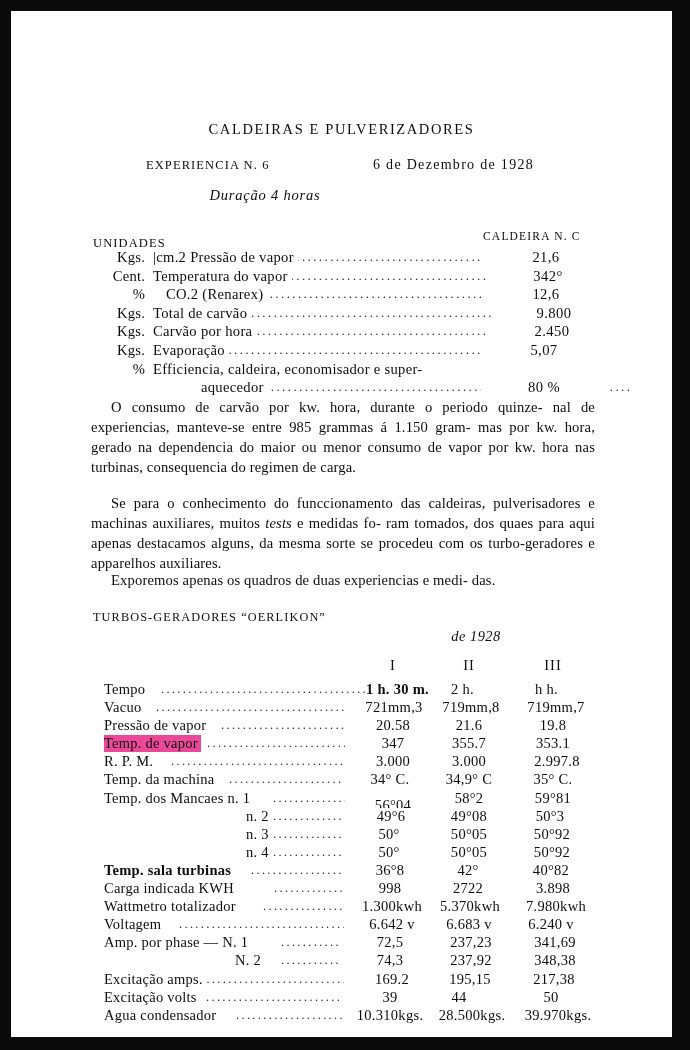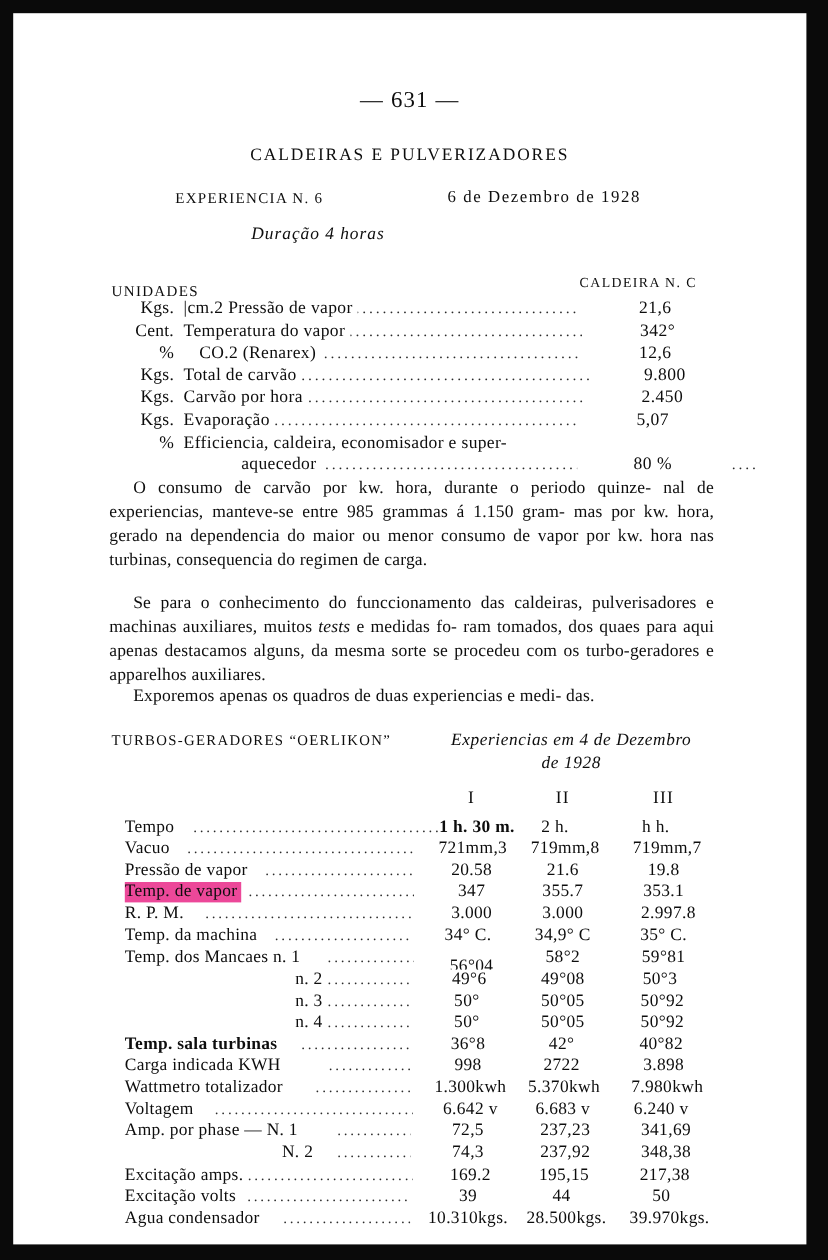--- a/index.html
+++ b/index.html
@@ -96,25 +96,20 @@
     position:absolute;width:96px;text-align:center;letter-spacing:.3px;
     background:#fff;
   }
   .t-row .free{position:absolute;white-space:nowrap;letter-spacing:.3px;}
 </style>
 </head>
 <body>
 
 <div id="page" class="ink">
 
-  <div class="folio">
-    <span>—</span>
-    <span>631</span>
-    <span>—</span>
-  </div>
 
   <div class="runhead">CALDEIRAS E PULVERIZADORES</div>
 
   <div class="exp-line">
     <span class="exp-left">EXPERIENCIA N. 6</span>
     <span class="exp-right">6 de Dezembro de 1928</span>
   </div>
 
   <div class="duracao">Duração 4 horas</div>
 
@@ -189,21 +184,21 @@
     <span class="ind"></span><span>Se para o conhecimento do funccionamento das caldeiras,</span>
     <span>pulverisadores e machinas auxiliares, muitos </span><i>tests</i><span> e medidas fo-</span>
     <span>ram tomados, dos quaes para aqui apenas destacamos alguns, da</span>
     <span>mesma sorte se procedeu com os turbo-geradores e apparelhos</span>
     <span>auxiliares.</span>
   </div>
 
   <div id="turbo">
     <span class="tl">TURBOS-GERADORES  “OERLIKON”</span>
     <div class="tr">
-      <span>Experiencias em 4 de Dezembro</span><br>
+      <br>
       <span>de 1928</span>
     </div>
   </div>
 
   <div id="tbl">
     <div class="t-head">
       <span style="left:334px;">I</span>
       <span style="left:410px;">II</span>
       <span style="left:494px;">III</span>
     </div>
@@ -336,21 +331,21 @@
       <span class="lbl" style="left:93px;background:#fff;padding-right:3px;">Excitação amps.</span>
       <span class="c" style="left:333px;">169.2</span>
       <span class="c" style="left:411px;">195,15</span>
       <span class="c" style="left:495px;">217,38</span>
     </div>
 
     <div class="t-row">
       <span class="lead" style="left:195px;width:160px;">............................................................................</span>
       <span class="lbl" style="left:93px;background:#fff;padding-right:3px;">Excitação volts</span>
       <span class="c" style="left:331px;">39</span>
-      <span class="c" style="left:409px;">44</span>
+      <span class="c" style="left:400px;">44</span>
       <span class="c" style="left:492px;">50</span>
     </div>
 
     <div class="t-row">
       <span class="lead" style="left:225px;width:130px;">............................................................................</span>
       <span class="lbl" style="left:93px;background:#fff;padding-right:3px;">Agua condensador</span>
       <span class="c" style="left:331px;">10.310kgs.</span>
       <span class="c" style="left:413px;">28.500kgs.</span>
       <span class="c" style="left:499px;">39.970kgs.</span>
     </div>

